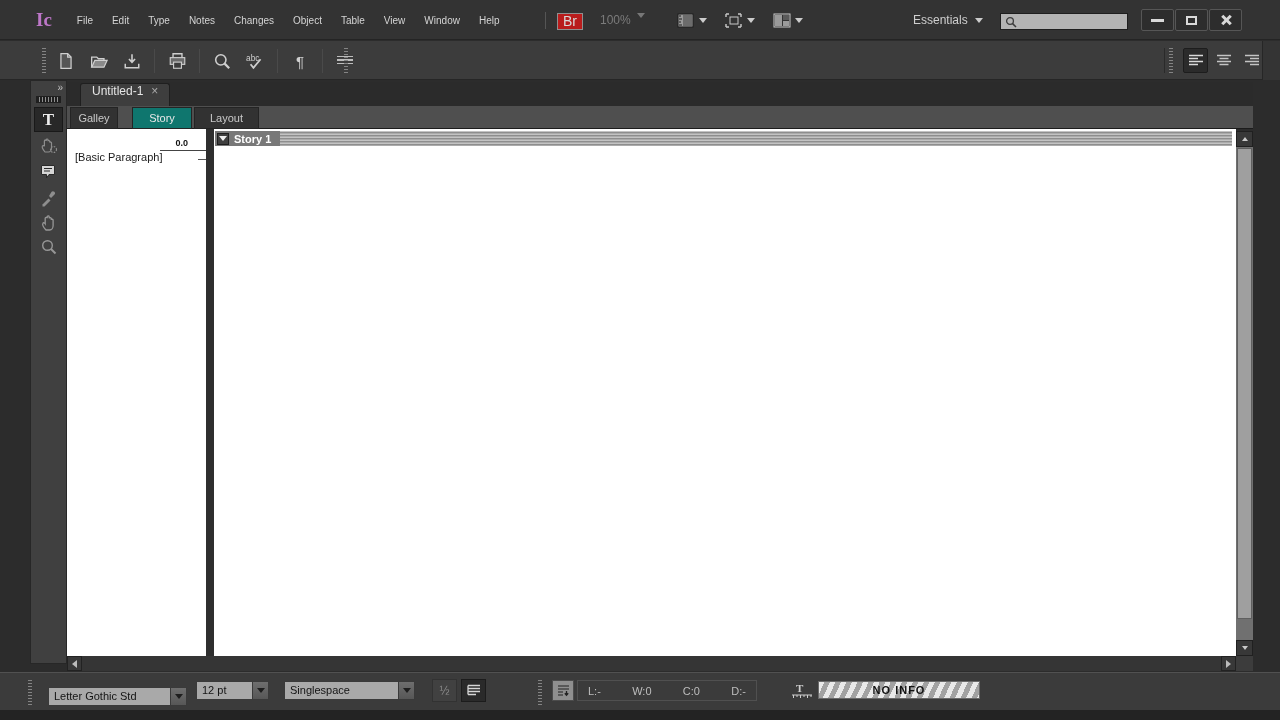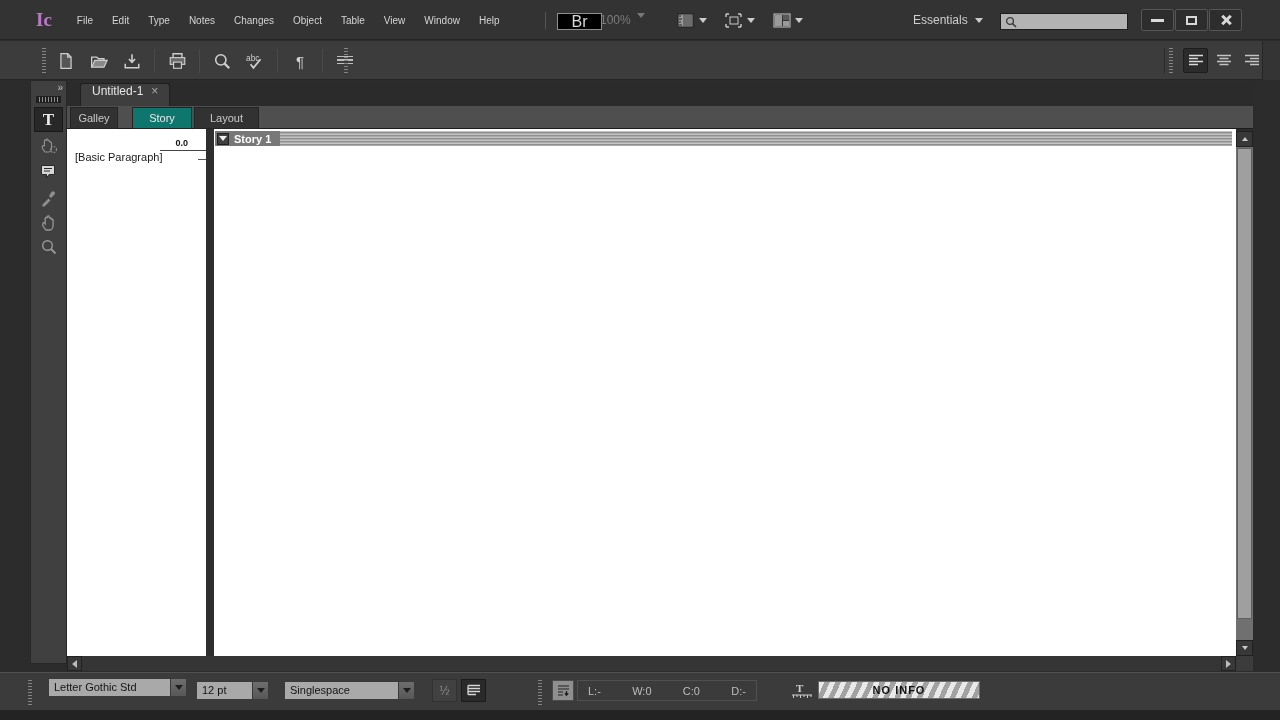--- a/index.html
+++ b/index.html
@@ -6,21 +6,21 @@
   html,body { width:1280px; height:720px; background:#1d1d1d; overflow:hidden; }
   body { font-family:"Liberation Sans", sans-serif; }
   #stage { position:relative; width:1280px; height:720px; background:#2c2c2c; overflow:hidden; }
 
   
   #menubar { position:absolute; left:0; top:0; width:1280px; height:40px; background:#333333; border-bottom:1px solid #242424; }
   .menu-left { position:absolute; left:36px; top:0; height:40px; display:flex; align-items:center; gap:19px; }
   .app-logo { font-family:"Liberation Serif", serif; font-size:19px; font-weight:bold; color:#bd77c8; margin-right:6px; }
   .menu-item { font-size:10px; color:#d4d4d4; cursor:default; }
   .mb-sep { position:absolute; left:545px; top:12px; width:1px; height:17px; background:#555; }
-  .br-badge { position:absolute; left:557px; top:13px; width:45px; height:17px; background:#000000; border:1px solid #8f8f8f; color:#d8d8d8; font-size:16px; text-align:center; line-height:15px; }
+  .br-badge { position:absolute; left:557px; top:13px; width:26px; height:17px; background:#b91c1c; border:1px solid #8f8f8f; color:#d8d8d8; font-size:14px; text-align:center; line-height:15px; }
   .zoom-ctl { position:absolute; left:600px; top:13px; display:flex; align-items:flex-start; gap:6px; color:#7b7b7b; font-size:12px; }
   .viewbtn { position:absolute; top:11px; height:19px; display:flex; align-items:center; gap:3px; }
   .workspace { position:absolute; left:913px; top:13px; display:flex; align-items:center; gap:7px; color:#cfcfcf; font-size:12px; }
   .searchbox { position:absolute; left:1000px; top:13px; width:128px; height:17px; background:#b3b3b3; border:1px solid #1e1e1e; display:flex; align-items:center; }
   .searchbox input { width:100px; height:13px; border:none; background:transparent; outline:none; font-size:11px; color:#222; }
   .win-controls { position:absolute; left:1141px; top:9px; display:flex; gap:1px; }
   .winbtn { width:33px; height:22px; background:#2d2d2d; border:1px solid #565656; border-radius:2px; display:flex; align-items:center; justify-content:center; position:relative; }
   .glyph-min { width:13px; height:3px; background:#d9d9d9; }
   .glyph-max { width:11px; height:9px; border:2px solid #d9d9d9; }
   .glyph-x { position:relative; width:12px; height:12px; }
@@ -468,21 +468,21 @@
       </div>
     <div class="hsc-btn" style="left:1154px;">
         <span class="tri-r"></span>
       </div>
   </div>
   <div id="sc-corner"></div>
 
   <div id="statusbar">
     <div style="position:absolute;left:28px;top:7px;" class="grip-v"></div>
 
-    <div class="dd" style="left:48px;top:5px;">
+    <div class="dd" style="left:48px;top:14px;">
       <div class="dd-field" style="width:122px;">
           <span>Letter Gothic Std</span>
         </div>
       <div class="dd-arrow">
           <span class="tri-d dark"></span>
         </div>
     </div>
     <div class="dd" style="left:196px;top:8px;">
       <div class="dd-field" style="width:56px;">
           <span>12 pt</span>

